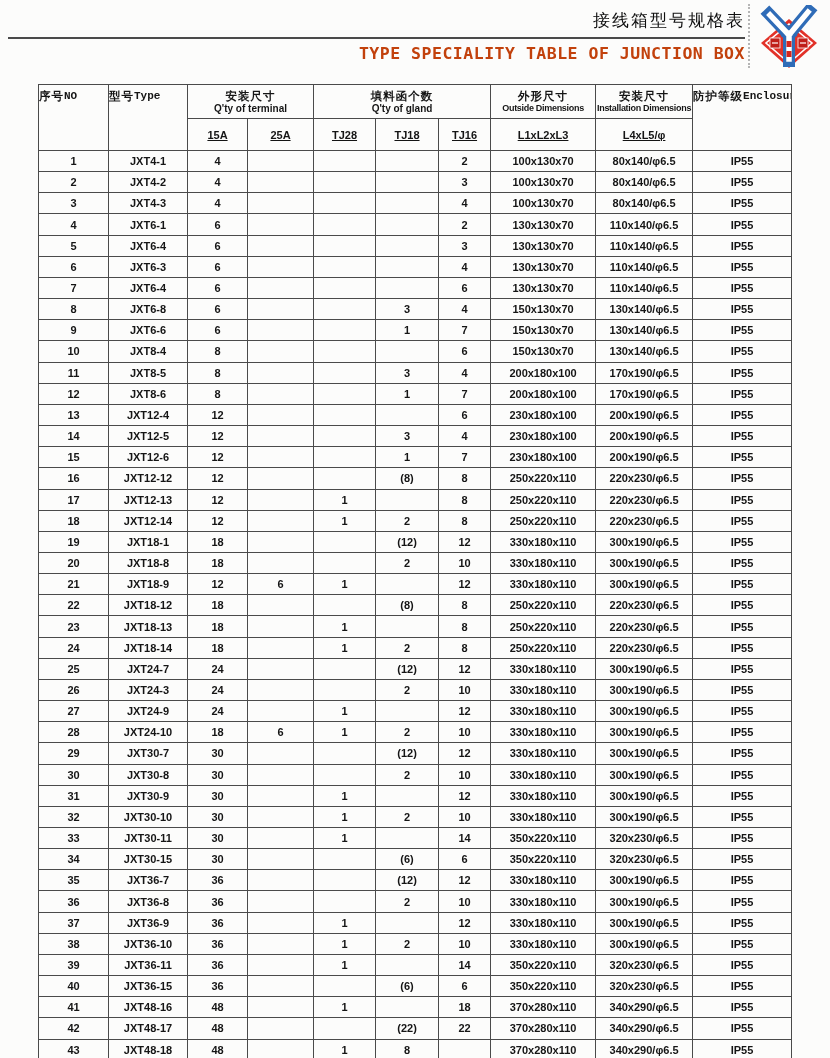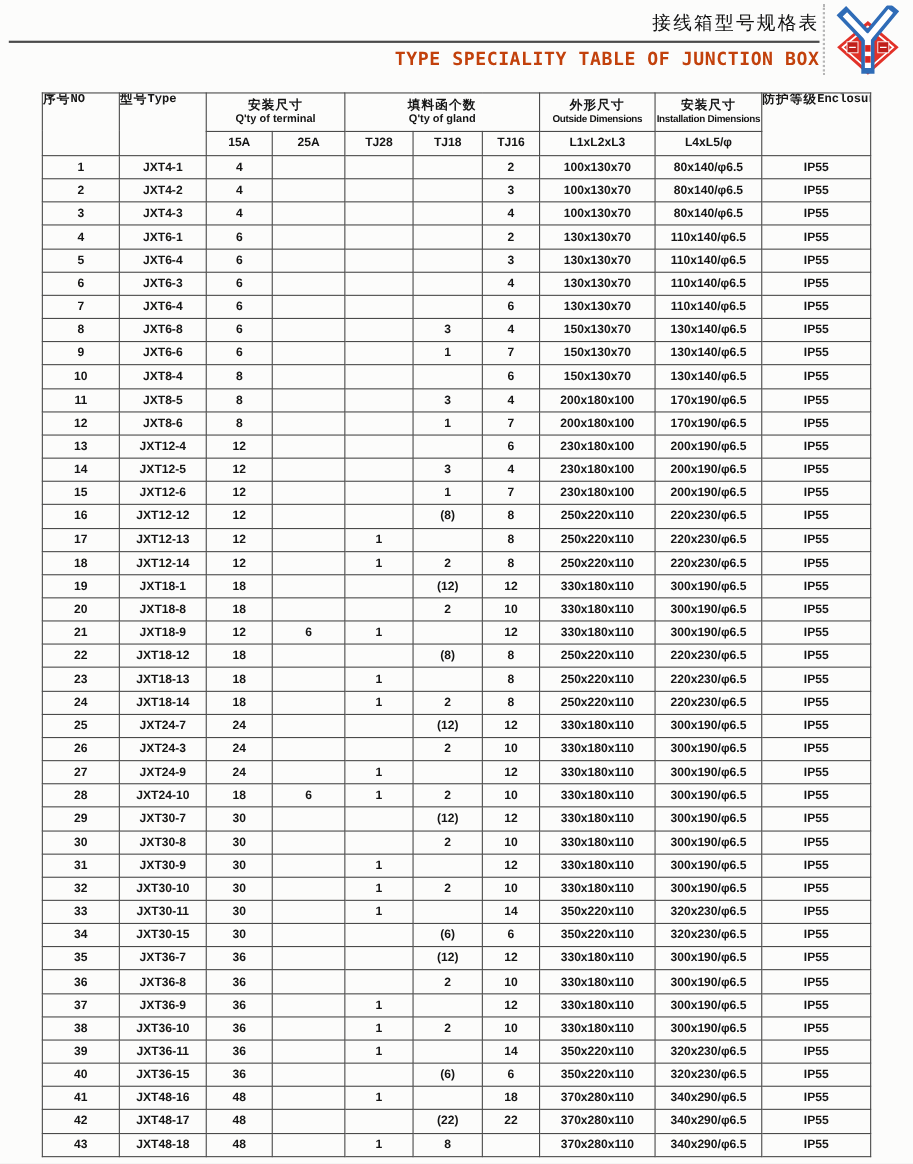--- a/index.html
+++ b/index.html
@@ -15,21 +15,21 @@
             letter-spacing:0.5px;color:#c2410c;}
   #logo-sep{position:absolute;left:748px;top:4px;height:64px;border-left:2px dotted #b5b5b5;}
   #brand-logo{position:absolute;left:757px;top:5px;width:64px;height:66px;}
 
   
   table#spec{position:absolute;left:38px;top:84px;width:753px;
              border-collapse:collapse;table-layout:fixed;}
   #spec th,#spec td{border:1px solid #4a4a4a;padding:0;text-align:center;vertical-align:middle;
              font-weight:bold;color:#151515;overflow:hidden;white-space:nowrap;}
   #spec thead tr.hrow1{height:34px;}
-  #spec thead tr.hrow2{height:22px;}
+  #spec thead tr.hrow2{height:32px;text-decoration:underline;}
   #spec tbody tr{height:21.16px;}
   #spec tbody td{font-size:11px;}
   td.c-dim{font-size:10.5px;}
   .zh{display:block;font-size:11.5px;line-height:13px;letter-spacing:1px;}
   .en{display:block;font-size:10px;line-height:11px;letter-spacing:0;}
   .en-sm{display:block;font-size:9px;line-height:10px;letter-spacing:-0.3px;}
   .stack2{display:flex;flex-direction:row;justify-content:flex-start;height:56px;font-family:Liberation Mono, monospace;}
   .stack2 span{font-size:11.5px;line-height:13px;letter-spacing:1px;}
   .stack2 span.en{font-size:11px;letter-spacing:0;}
   #spec th{background:#fcfcfb;}

